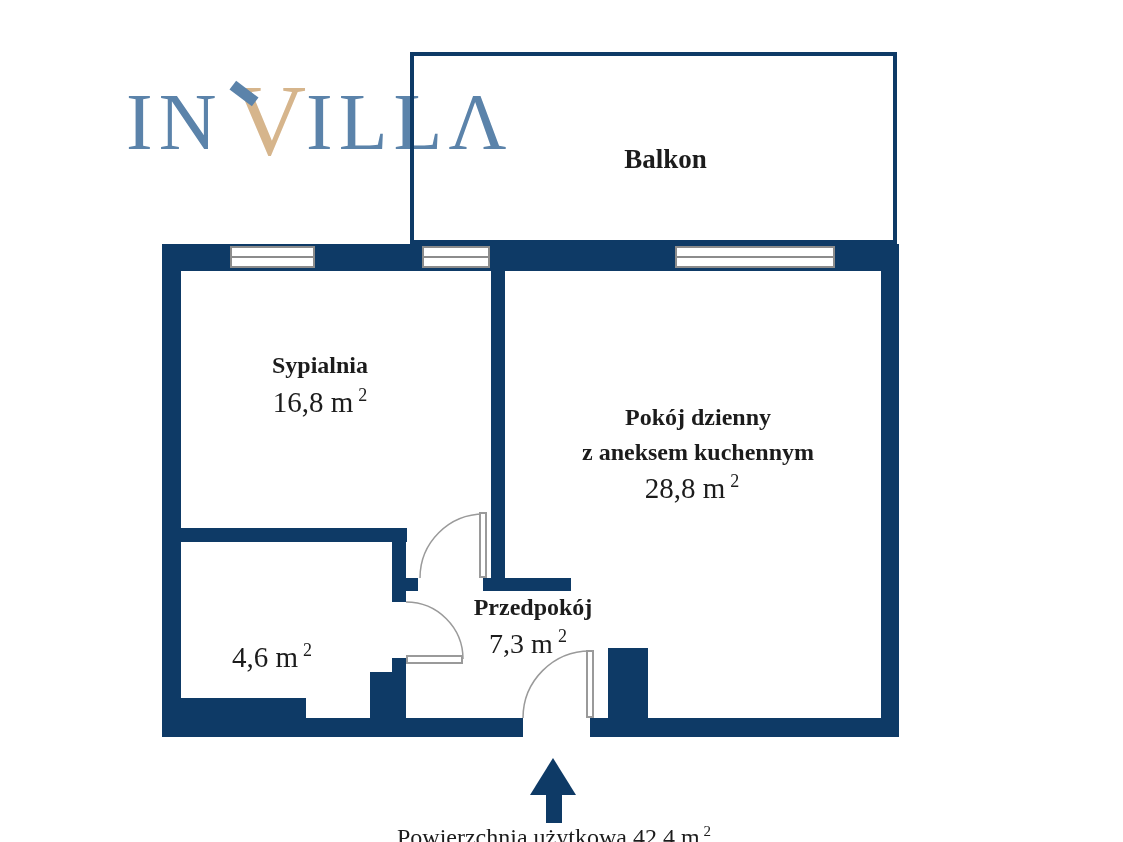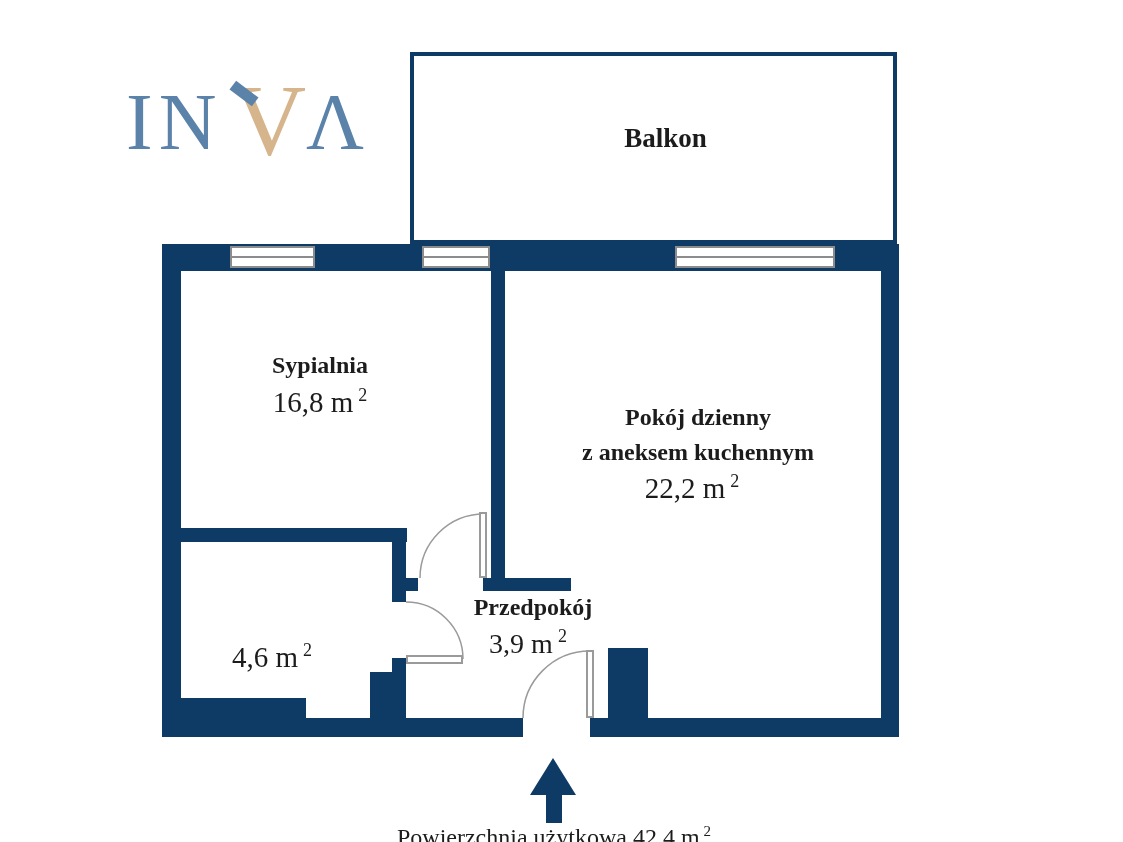--- a/index.html
+++ b/index.html
@@ -29,21 +29,21 @@
   .logo-tick{
     position:absolute;left:104px;top:6px;width:28px;height:11px;
     background:var(--logo-blue);transform:rotate(37deg);
   }
   
   .balcony{
     position:absolute;left:410px;top:52px;width:487px;height:192px;
     border:4px solid var(--wall);box-sizing:border-box;
   }
   .balcony-label{
-    position:absolute;left:0;right:0;top:67px;text-align:center;padding-left:24px;
+    position:absolute;left:0;right:0;top:88px;text-align:center;padding-left:24px;
     font-weight:700;font-size:27px;
   }
   
   .window{
     position:absolute;top:246px;height:22px;background:#fff;
     border:2px solid var(--win-gray);box-sizing:border-box;z-index:3;
   }
   .window .sill{
     position:absolute;left:0;right:0;top:50%;margin-top:-1px;height:2px;
     background:var(--win-gray);
@@ -74,20 +74,21 @@
   .footer .sup{font-size:15px;top:-9px;margin-left:4px;}
 </style>
 </head>
 <body>
 
 <div id="plan">
 
   <div class="logo">
     <span class="seg">IN</span>
       <span class="lv">V</span>
+      <span class="seg">ILL</span>
       <span class="seg">Λ</span>
     <span class="logo-tick"></span>
   </div>
 
   <div class="balcony">
     <div class="balcony-label">Balkon</div>
   </div>
 
   <div class="wall" style="left:162px;top:244px;width:737px;height:27px;"></div>
   <div class="wall" style="left:162px;top:244px;width:19px;height:493px;"></div>
@@ -132,32 +133,32 @@
     <span>16,8 m</span><span class="sup">2</span>
   </div>
 
   <div class="room-label" style="left:698px;top:404px;">
     <div class="rname">Pokój dzienny</div>
   </div>
   <div class="room-label" style="left:698px;top:439px;">
     <div class="rname">z aneksem kuchennym</div>
   </div>
   <div class="room-label rarea" style="left:692px;top:472px;">
-    <span>22,2 m</span><span class="sup">2</span>
+    <span>28,8 m</span><span class="sup">2</span>
   </div>
 
   <div class="room-label rarea" style="left:272px;top:641px;">
     <span>4,6 m</span><span class="sup">2</span>
   </div>
 
   <div class="room-label" style="left:533px;top:594px;">
     <div class="rname" style="font-size:24px;">Przedpokój</div>
   </div>
   <div class="room-label rarea" style="left:528px;top:628px;font-size:28px;">
-    <span>3,9 m</span><span class="sup">2</span>
+    <span>7,3 m</span><span class="sup">2</span>
   </div>
 
   <div class="arrow-head"></div>
   <div class="arrow-stem"></div>
 
   <div class="footer">
     <span>Powierzchnia użytkowa 42,4 m</span><span class="sup">2</span>
   </div>
 
 </div>

